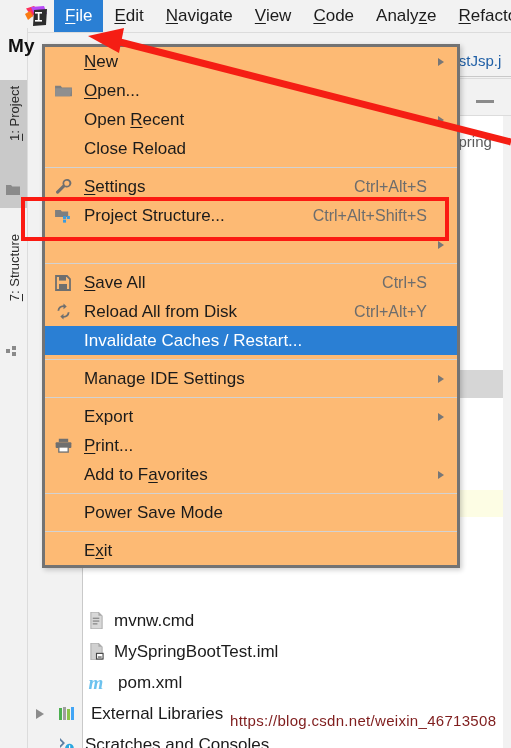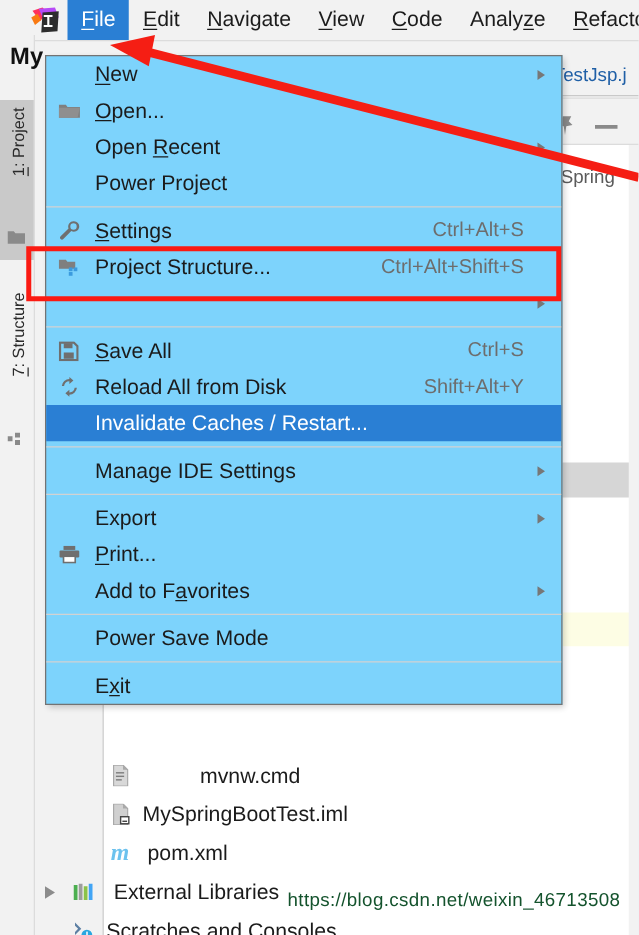--- a/index.html
+++ b/index.html
@@ -40,22 +40,22 @@
   
   .etab{position:absolute;left:443px;top:52px;font-size:15px;color:#1f5fa6;white-space:nowrap;}
   .etab-underline{position:absolute;left:437px;top:76px;width:74px;height:1px;background:#c9c9c9;}
   .tool-row{position:absolute;left:437px;top:78px;width:74px;height:36px;border-top:1px solid #dcdcdc;border-bottom:1px solid #dcdcdc;background:#f2f2f2;}
   .pin-icon{position:absolute;left:446px;top:92px;width:14px;height:18px;}
   .minus-icon{position:absolute;left:476px;top:100px;width:18px;height:3px;background:#8a8a8a;}
   .yspring{position:absolute;left:441px;top:133px;font-size:15px;color:#5b5b5b;white-space:nowrap;}
 
   
   .menu{
-    position:absolute;left:36px;top:44px;width:412px;
-    background:#7dd3fc;border:1px solid #737373;
+    position:absolute;left:42px;top:44px;width:412px;
+    background:#fdba74;border:3px solid #737373;
     box-shadow:2px 2px 5px rgba(0,0,0,.20);
   }
   .mi{position:relative;height:29px;display:flex;align-items:center;cursor:default;}
   .mi .ic{position:absolute;left:8px;top:50%;transform:translateY(-50%);width:20px;height:20px;display:flex;align-items:center;justify-content:center;}
   .mi .lbl{position:absolute;left:39px;font-size:17px;color:#1b1b1b;white-space:nowrap;}
   .mi .lbl u{text-decoration:underline;text-underline-offset:2px;}
   .mi .acc{position:absolute;right:30px;font-size:16px;color:#6d6d6d;white-space:nowrap;}
   .mi .arw{position:absolute;right:13px;top:50%;transform:translateY(-50%);
     width:0;height:0;border-left:6px solid #777;border-top:4.5px solid transparent;border-bottom:4.5px solid transparent;}
   .mi.sel{background:#2a7fd4;}
@@ -66,21 +66,21 @@
   .tree{position:absolute;left:30px;top:605px;width:470px;}
   .trow{position:relative;height:31px;display:flex;align-items:center;}
   .trow .tw{position:absolute;left:6px;top:50%;transform:translateY(-50%);
      width:0;height:0;border-left:8px solid #8c8c8c;border-top:5.5px solid transparent;border-bottom:5.5px solid transparent;}
   .trow .tic{position:absolute;top:50%;transform:translateY(-50%);width:20px;height:20px;display:flex;align-items:center;justify-content:center;}
   .trow .tlb{position:absolute;font-size:17px;color:#1b1b1b;white-space:nowrap;}
 
   
   .redbox{position:absolute;left:21px;top:197px;width:428px;height:44px;border:4px solid #fb1a12;box-sizing:border-box;pointer-events:none;}
   .arrow-svg{position:absolute;left:0;top:0;width:511px;height:748px;pointer-events:none;}
-  .watermark{position:absolute;left:230px;top:712px;font-size:15px;color:#14532d;white-space:nowrap;letter-spacing:.3px;}
+  .watermark{position:absolute;left:230px;top:712px;font-size:15px;color:#7f1d1d;white-space:nowrap;letter-spacing:.3px;}
 </style>
 </head>
 <body>
 
 <div id="root">
 
   <div class="ide-bg"></div>
   <div class="editor-white"></div>
   <div class="grey-band"></div>
   <div class="yellow-band"></div>
@@ -170,21 +170,21 @@
             <path d="M0 5.5h18L16 14H0z" fill="#8f8f8f"></path>
           </svg>
       </span>
       <span class="lbl"><u>O</u>pen...</span>
     </div>
     <div class="mi">
       <span class="lbl">Open <u>R</u>ecent</span>
       <span class="arw"></span>
     </div>
     <div class="mi">
-      <span class="lbl">Power Project</span>
+      <span class="lbl">Close Reload</span>
     </div>
 
     <div class="sep"></div>
 
     <div class="mi">
       <span class="ic">
         <svg viewBox="0 0 18 18" width="17" height="17">
           <path d="M12.5 1a4.5 4.5 0 0 0-4.2 6.1L1.6 13.8a1.6 1.6 0 0 0 2.3 2.3l6.7-6.7A4.5 4.5 0 1 0 12.5 1zm0 1.8a2.7 2.7 0 1 1 0 5.4 2.7 2.7 0 0 1 0-5.4z" fill="#6f6f6f"></path>
         </svg>
       </span>
@@ -221,21 +221,21 @@
       <span class="acc">Ctrl+S</span>
     </div>
     <div class="mi">
       <span class="ic">
         <svg viewBox="0 0 18 18" width="17" height="17">
           <path d="M9 2.4A6.6 6.6 0 0 0 2.6 8.2h1.9A4.7 4.7 0 0 1 9 4.3v2.2l3.4-2.9L9 .6z" fill="#6f6f6f"></path>
           <path d="M9 15.6a6.6 6.6 0 0 0 6.4-5.8h-1.9A4.7 4.7 0 0 1 9 13.7v-2.2l-3.4 2.9L9 17.4z" fill="#6f6f6f"></path>
         </svg>
       </span>
       <span class="lbl">Reload All from Disk</span>
-      <span class="acc">Shift+Alt+Y</span>
+      <span class="acc">Ctrl+Alt+Y</span>
     </div>
     <div class="mi sel">
       <span class="lbl">Invalidate Caches / Restart...</span>
     </div>
 
     <div class="sep"></div>
 
     <div class="mi">
       <span class="lbl">Manage IDE Settings</span>
       <span class="arw"></span>
@@ -279,21 +279,21 @@
     <div class="trow">
       <span class="tic" style="left:56px;">
         <svg viewBox="0 0 16 18" width="15" height="17">
           <path d="M2 0h8l4 4v14H2z" fill="#d8d8d8" stroke="#a9a9a9" stroke-width="1"></path>
           <path d="M10 0l4 4h-4z" fill="#a9a9a9"></path>
           <rect x="4" y="6" width="7" height="1.2" fill="#7d7d7d"></rect>
           <rect x="4" y="9" width="7" height="1.2" fill="#7d7d7d"></rect>
           <rect x="4" y="12" width="5" height="1.2" fill="#7d7d7d"></rect>
         </svg>
       </span>
-      <span class="tlb" style="left:84px;margin-left:46px;">mvnw.cmd</span>
+      <span class="tlb" style="left:84px;">mvnw.cmd</span>
     </div>
     <div class="trow">
       <span class="tic" style="left:56px;">
         <svg viewBox="0 0 16 18" width="15" height="17">
           <path d="M2 0h8l4 4v14H2z" fill="#d0d0d0" stroke="#a9a9a9" stroke-width="1"></path>
           <path d="M10 0l4 4h-4z" fill="#a9a9a9"></path>
           <rect x="8" y="11" width="7" height="6" fill="#ffffff" stroke="#444" stroke-width="1.2"></rect>
           <rect x="9.5" y="14.3" width="4" height="1.2" fill="#444"></rect>
         </svg>
       </span>

